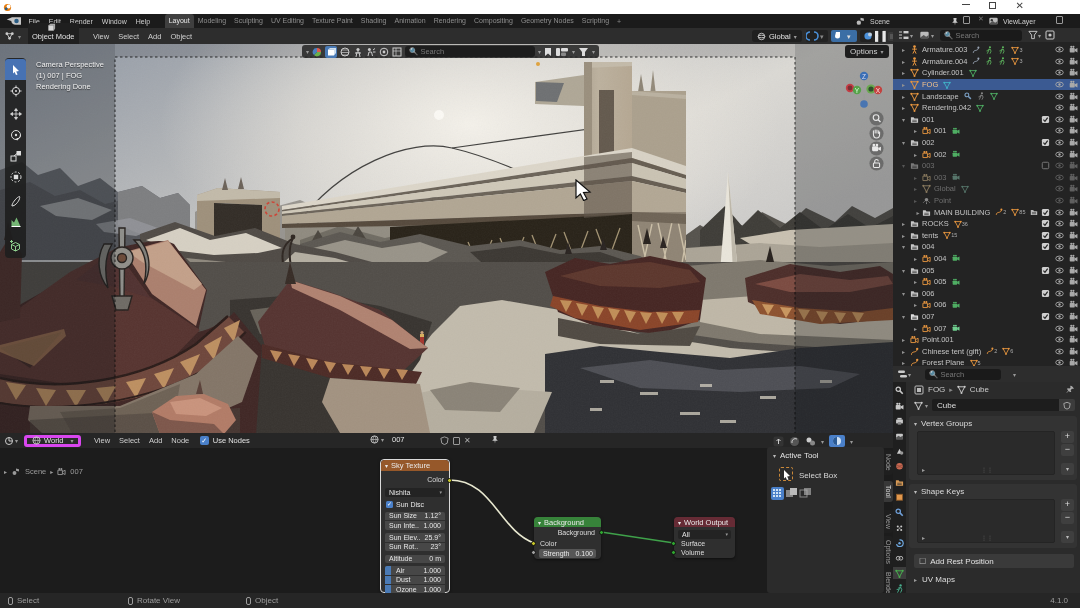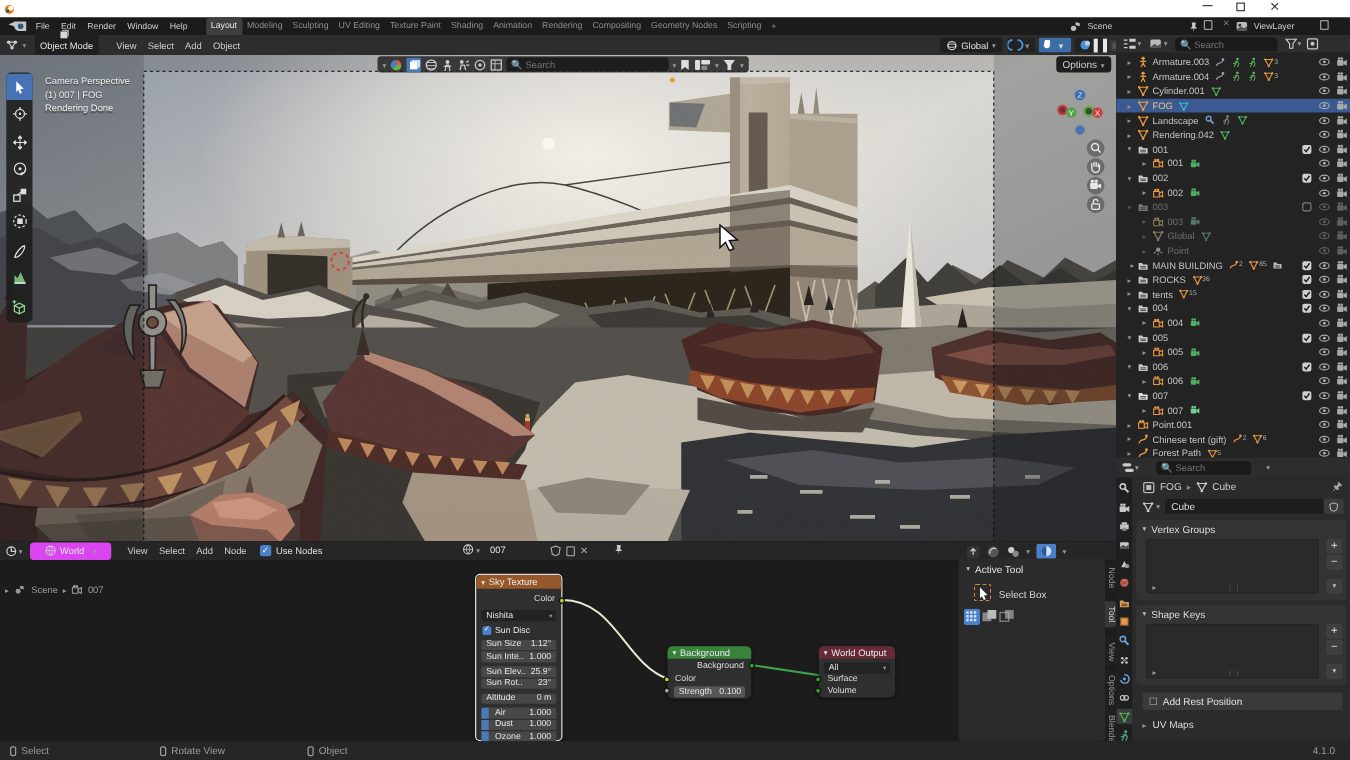--- a/index.html
+++ b/index.html
@@ -918,21 +918,21 @@
           <span class="rgt">
             <svg class="ic" style="width:9px;height:9px;color:#5f5f5f">
               <use href="#i-eye"></use>
             </svg>
             <span style="width:3px"></span>
             <svg class="ic" style="width:9px;height:9px;color:#5f5f5f">
               <use href="#i-cam2"></use>
             </svg>
           </span>
         </div>
-<div class="orow" style="padding-left:9px;text-align:center;">
+<div class="orow" style="padding-left:21px;text-align:center;">
           <span style="color:#909090;font-size:6px;width:8px;flex:none;">▸</span>
           <svg class="ic" style="width:9px;height:9px;color:#c9c9c9">
             <use href="#i-coll"></use>
           </svg>
           <span class="nm" style="color:#c4c4c4">MAIN BUILDING</span>
           <svg class="ic" style="width:8px;height:8px;margin-left:5px;color:#e8963f">
             <use href="#i-hook"></use>
           </svg>
           <span style="font-size:5.5px;color:#aaa;margin-left:0px;">2</span>
           <svg class="ic" style="width:8px;height:8px;margin-left:5px;color:#e8963f">
@@ -1198,21 +1198,21 @@
             <svg class="ic" style="width:9px;height:9px;color:#a9a9a9">
               <use href="#i-cam2"></use>
             </svg>
           </span>
         </div>
 <div class="orow" style="padding-left:9px;">
           <span style="color:#909090;font-size:6px;width:8px;flex:none;">▸</span>
           <svg class="ic" style="width:9px;height:9px;color:#e8963f">
             <use href="#i-hook"></use>
           </svg>
-          <span class="nm" style="color:#c4c4c4">Forest Path</span>
+          <span class="nm" style="color:#c4c4c4">Forest Plane</span>
           <svg class="ic" style="width:8px;height:8px;margin-left:5px;color:#e8963f">
             <use href="#i-mesh"></use>
           </svg>
           <span style="font-size:5.5px;color:#aaa;margin-left:0px;">5</span>
           <span class="rgt">
             <svg class="ic" style="width:9px;height:9px;color:#a9a9a9">
               <use href="#i-eye"></use>
             </svg>
             <span style="width:3px"></span>
             <svg class="ic" style="width:9px;height:9px;color:#a9a9a9">
@@ -1352,21 +1352,21 @@
         </div>
  </div>
 </div>
 <div class="abs" id="nodeed">
  <div class="abs row" id="nehdr">
   <svg width="10" height="10" style="margin-left:4px" viewBox="0 0 10 10">
           <circle cx="5" cy="5" r="3.5" fill="none" stroke="#ccc"></circle>
           <path d="M5 1.5 L5 5 L8 5" stroke="#ccc" fill="none"></path>
         </svg>
   <span style="color:#999;font-size:6px;margin-left:1px;">▾</span>
-  <span class="pill" style="margin-left:6px;height:12px;background:#2a2a2a;border:7px solid #d946ef;">
+  <span class="pill" style="margin-left:6px;height:12px;background:#2a2a2a;border:3px solid #d946ef;">
    <svg width="9" height="9" viewBox="0 0 10 10" style="margin-right:3px;">
             <circle cx="5" cy="5" r="4" fill="none" stroke="#ccc"></circle>
             <path d="M1 5 L9 5 M5 1 A6 6 0 0 0 5 9 M5 1 A6 6 0 0 1 5 9" stroke="#ccc" fill="none" stroke-width=".7"></path>
           </svg>
    World<span style="color:#999;font-size:6px;margin-left:7px;">▾</span></span>
   <span class="menuitem" style="margin-left:8px;">View</span>
         <span class="menuitem">Select</span>
         <span class="menuitem">Add</span>
         <span class="menuitem">Node</span>
   <span class="row" style="margin-left:6px;">
@@ -1465,21 +1465,21 @@
           <span style="margin-left:7px;">Dust</span>
           <span style="position:absolute;right:4px;">1.000</span>
         </div>
   <div class="nfield" style="margin:1px 4px 0 4px;border-radius:0 0 2px 2px;">
           <span style="position:absolute;left:0;top:0;bottom:0;width:6px;background:#4a7ab5;"></span>
           <span style="margin-left:7px;">Ozone</span>
           <span style="position:absolute;right:4px;">1.000</span>
         </div>
  </div>
 
- <div class="node" style="left:655px;top:84px;width:61px;height:41px;">
+ <div class="node" style="left:674px;top:84px;width:61px;height:41px;">
   <div class="nhdr" style="background:#662b35;height:10px;"><span style="font-size:6px;margin-right:3px;">▾</span>World Output</div>
   <div class="nfield" style="margin:3px 4px 0 4px;background:#232323;">All<span style="position:absolute;right:3px;color:#999;font-size:5px;">▾</span></div>
   <div style="position:absolute;left:7px;top:23px;font-size:7px;color:#ddd;">Surface</div>
   <span class="sock" style="left:-3px;top:24px;background:#2fa52f;"></span>
   <div style="position:absolute;left:7px;top:32px;font-size:7px;color:#ddd;">Volume</div>
   <span class="sock" style="left:-3px;top:33px;background:#2fa52f;"></span>
  </div>
 
  <div class="abs" style="left:767px;top:14px;width:117px;height:146px;background:#2b2b2b;border-radius:3px;">
   <div class="row" style="height:16px;padding-left:6px;gap:4px;">

